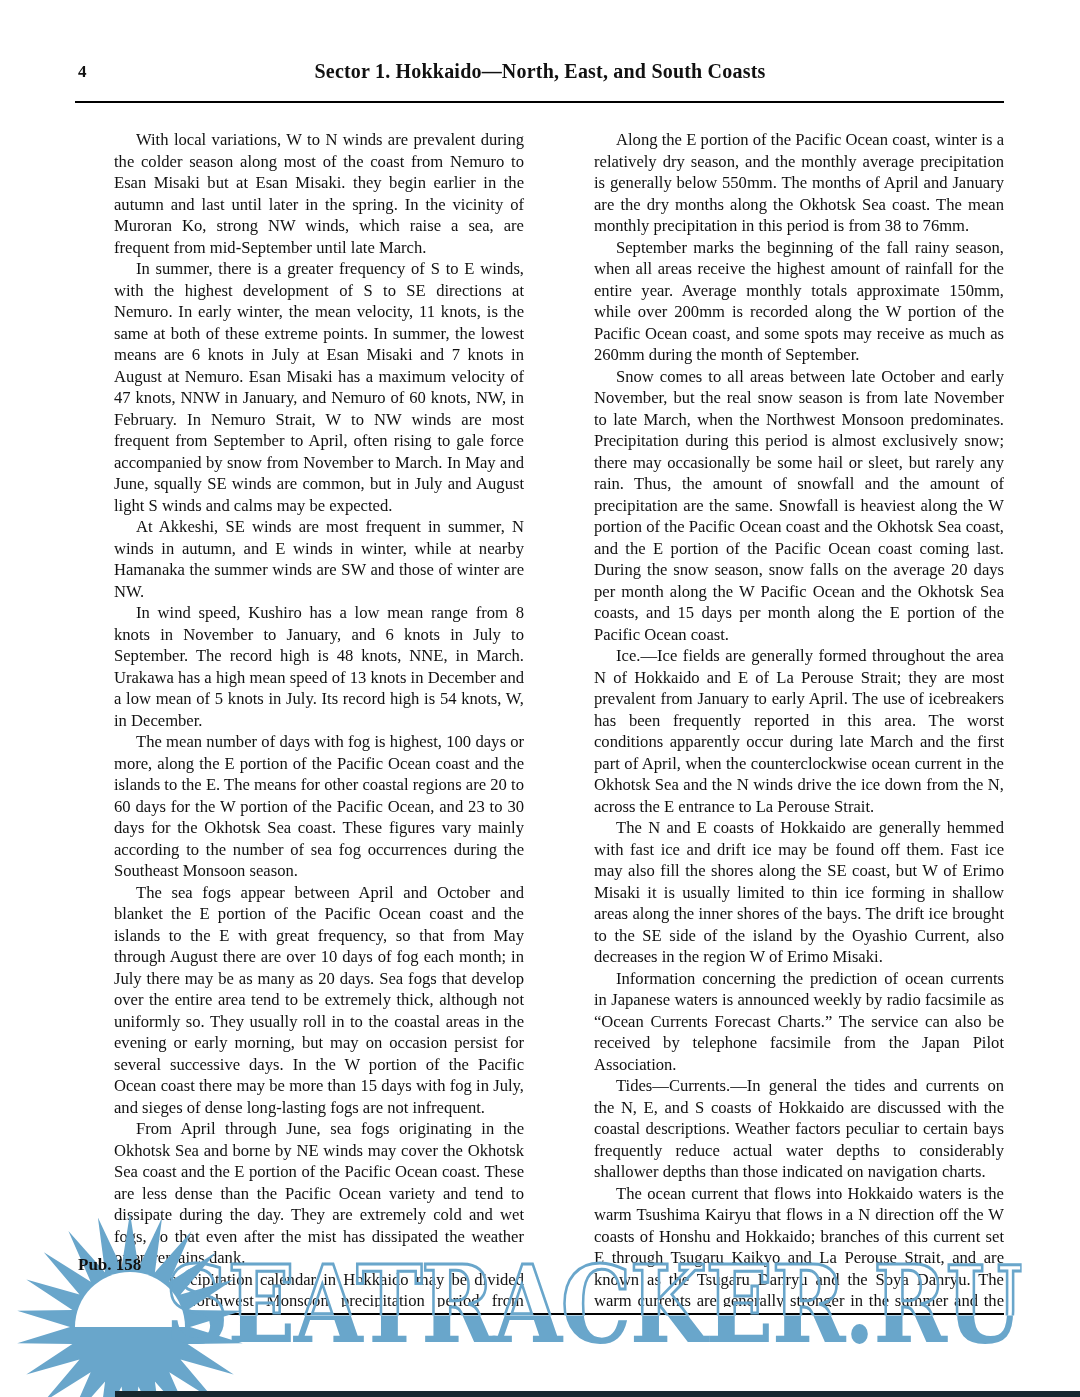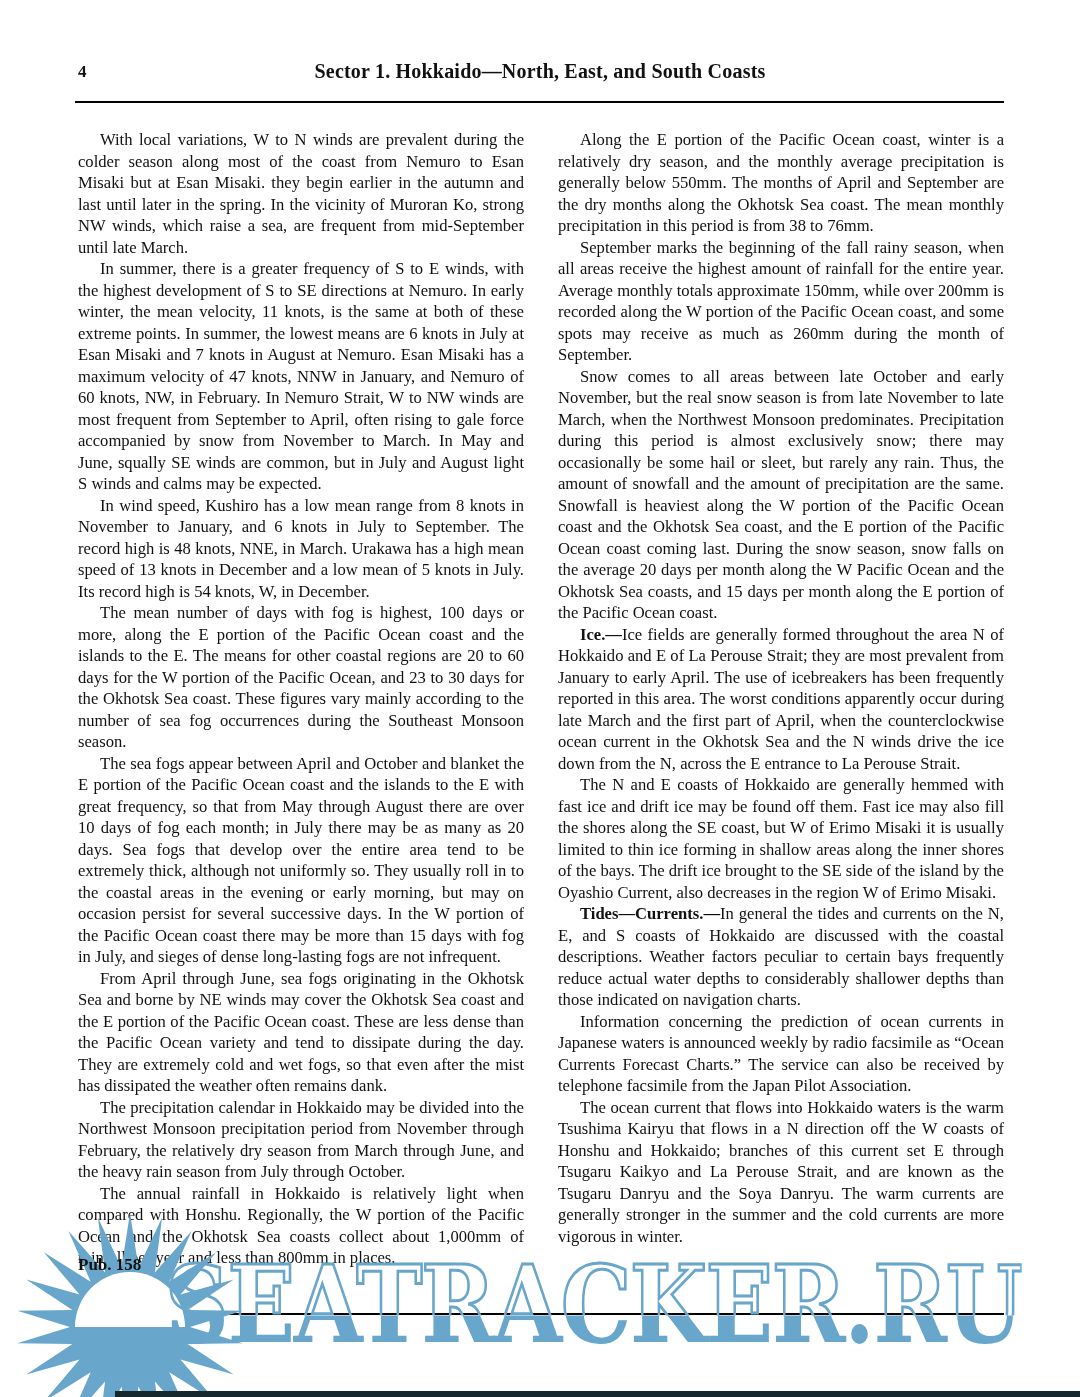--- a/index.html
+++ b/index.html
@@ -28,28 +28,28 @@
   }
   .rule-top{top:101px;}
   .rule-bottom{top:1313px;}
   
   .columns{
     position:absolute;left:78px;top:129px;
     width:926px;height:1178px;
     display:flex;gap:34px;
     overflow:hidden;
   }
-  .col{width:446px;}
+  .col{width:446px;margin-left:36px;}
   .col p{
     margin:0;
     font-size:16.6px;line-height:21.5px;
     text-align:justify;
     text-indent:22px;
   }
-  .col p b{font-weight:bold;}
+  .col p b{font-weight:normal;}
   
   .footer-pub{
     position:absolute;left:78px;top:1255px;
     font-size:17px;font-weight:bold;
     z-index:6;
   }
   
   .watermark{
     position:absolute;left:165px;top:1252px;
     width:1100px;height:108px;
@@ -91,35 +91,36 @@
 <div class="page">
 
   <div class="page-number">4</div>
   <div class="header-title">Sector 1. Hokkaido—North, East, and South Coasts</div>
   <div class="rule rule-top"></div>
 
   <div class="columns">
     <div class="col" id="col-left">
         <p>With local variations, W to N winds are prevalent during the colder season along most of the coast from Nemuro to Esan Misaki but at Esan Misaki. they begin earlier in the autumn and last until later in the spring. In the vicinity of Muroran Ko, strong NW winds, which raise a sea, are frequent from mid-September until late March.</p>
         <p>In summer, there is a greater frequency of S to E winds, with the highest development of S to SE directions at Nemuro. In early winter, the mean velocity, 11 knots, is the same at both of these extreme points. In summer, the lowest means are 6 knots in July at Esan Misaki and 7 knots in August at Nemuro. Esan Misaki has a maximum velocity of 47 knots, NNW in January, and Nemuro of 60 knots, NW, in February. In Nemuro Strait, W to NW winds are most frequent from September to April, often rising to gale force accompanied by snow from November to March. In May and June, squally SE winds are common, but in July and August light S winds and calms may be expected.</p>
+        <p>At Akkeshi, SE winds are most frequent in summer, N winds in autumn, and E winds in winter, while at nearby Hamanaka the summer winds are SW and those of winter are NW.</p>
         <p>In wind speed, Kushiro has a low mean range from 8 knots in November to January, and 6 knots in July to September. The record high is 48 knots, NNE, in March. Urakawa has a high mean speed of 13 knots in December and a low mean of 5 knots in July. Its record high is 54 knots, W, in December.</p>
         <p>The mean number of days with fog is highest, 100 days or more, along the E portion of the Pacific Ocean coast and the islands to the E. The means for other coastal regions are 20 to 60 days for the W portion of the Pacific Ocean, and 23 to 30 days for the Okhotsk Sea coast. These figures vary mainly according to the number of sea fog occurrences during the Southeast Monsoon season.</p>
         <p>The sea fogs appear between April and October and blanket the E portion of the Pacific Ocean coast and the islands to the E with great frequency, so that from May through August there are over 10 days of fog each month; in July there may be as many as 20 days. Sea fogs that develop over the entire area tend to be extremely thick, although not uniformly so. They usually roll in to the coastal areas in the evening or early morning, but may on occasion persist for several successive days. In the W portion of the Pacific Ocean coast there may be more than 15 days with fog in July, and sieges of dense long-lasting fogs are not infrequent.</p>
         <p>From April through June, sea fogs originating in the Okhotsk Sea and borne by NE winds may cover the Okhotsk Sea coast and the E portion of the Pacific Ocean coast. These are less dense than the Pacific Ocean variety and tend to dissipate during the day. They are extremely cold and wet fogs, so that even after the mist has dissipated the weather often remains dank.</p>
         <p>The precipitation calendar in Hokkaido may be divided into the Northwest Monsoon precipitation period from November through February, the relatively dry season from March through June, and the heavy rain season from July through October.</p>
         <p>The annual rainfall in Hokkaido is relatively light when compared with Honshu. Regionally, the W portion of the Pacific Ocean and the Okhotsk Sea coasts collect about 1,000mm of rainfall per year and less than 800mm in places.</p>
       </div>
     <div class="col" id="col-right">
-        <p>Along the E portion of the Pacific Ocean coast, winter is a relatively dry season, and the monthly average precipitation is generally below 550mm. The months of April and September are the dry months along the Okhotsk Sea coast. The mean monthly precipitation in this period is from 38 to 76mm.</p>
+        <p>Along the E portion of the Pacific Ocean coast, winter is a relatively dry season, and the monthly average precipitation is generally below 550mm. The months of April and January are the dry months along the Okhotsk Sea coast. The mean monthly precipitation in this period is from 38 to 76mm.</p>
         <p>September marks the beginning of the fall rainy season, when all areas receive the highest amount of rainfall for the entire year. Average monthly totals approximate 150mm, while over 200mm is recorded along the W portion of the Pacific Ocean coast, and some spots may receive as much as 260mm during the month of September.</p>
         <p>Snow comes to all areas between late October and early November, but the real snow season is from late November to late March, when the Northwest Monsoon predominates. Precipitation during this period is almost exclusively snow; there may occasionally be some hail or sleet, but rarely any rain. Thus, the amount of snowfall and the amount of precipitation are the same. Snowfall is heaviest along the W portion of the Pacific Ocean coast and the Okhotsk Sea coast, and the E portion of the Pacific Ocean coast coming last. During the snow season, snow falls on the average 20 days per month along the W Pacific Ocean and the Okhotsk Sea coasts, and 15 days per month along the E portion of the Pacific Ocean coast.</p>
         <p><b>Ice.—</b>Ice fields are generally formed throughout the area N of Hokkaido and E of La Perouse Strait; they are most prevalent from January to early April. The use of icebreakers has been frequently reported in this area. The worst conditions apparently occur during late March and the first part of April, when the counterclockwise ocean current in the Okhotsk Sea and the N winds drive the ice down from the N, across the E entrance to La Perouse Strait.</p>
         <p>The N and E coasts of Hokkaido are generally hemmed with fast ice and drift ice may be found off them. Fast ice may also fill the shores along the SE coast, but W of Erimo Misaki it is usually limited to thin ice forming in shallow areas along the inner shores of the bays. The drift ice brought to the SE side of the island by the Oyashio Current, also decreases in the region W of Erimo Misaki.</p>
+        <p>Information concerning the prediction of ocean currents in Japanese waters is announced weekly by radio facsimile as “Ocean Currents Forecast Charts.” The service can also be received by telephone facsimile from the Japan Pilot Association.</p>
         <p><b>Tides—Currents.—</b>In general the tides and currents on the N, E, and S coasts of Hokkaido are discussed with the coastal descriptions. Weather factors peculiar to certain bays frequently reduce actual water depths to considerably shallower depths than those indicated on navigation charts.</p>
-        <p>Information concerning the prediction of ocean currents in Japanese waters is announced weekly by radio facsimile as “Ocean Currents Forecast Charts.” The service can also be received by telephone facsimile from the Japan Pilot Association.</p>
         <p>The ocean current that flows into Hokkaido waters is the warm Tsushima Kairyu that flows in a N direction off the W coasts of Honshu and Hokkaido; branches of this current set E through Tsugaru Kaikyo and La Perouse Strait, and are known as the Tsugaru Danryu and the Soya Danryu. The warm currents are generally stronger in the summer and the cold currents are more vigorous in winter.</p>
       </div>
   </div>
 
   <div class="rule rule-bottom"></div>
   <div class="footer-pub">Pub. 158</div>
 
   <svg class="sun-logo" viewBox="0 0 244 244" aria-hidden="true">
     <polygon id="sun-rays" fill="#69a6cb" points="122.0,8.0 130.5,62.6 154.1,12.6 146.9,67.4 183.6,26.1 161.3,76.7 208.2,47.3 172.5,89.6 225.7,74.6 179.6,105.1 234.8,105.8 182.0,122.0 234.8,138.2 179.6,138.9 225.7,169.4 172.5,154.4 208.2,196.7 161.3,167.3 183.6,217.9 146.9,176.6 154.1,231.4 130.5,181.4 122.0,236.0 113.5,181.4 89.9,231.4 97.1,176.6 60.4,217.9 82.7,167.3 35.8,196.7 71.5,154.4 18.3,169.4 64.4,138.9 9.2,138.2 62.0,122.0 9.2,105.8 64.4,105.1 18.3,74.6 71.5,89.6 35.8,47.3 82.7,76.7 60.4,26.1 97.1,67.4 89.9,12.6 113.5,62.6"></polygon>
     <path fill="#ffffff" d="M 67,122 A 55 55 0 0 1 177,122 Z"></path>

